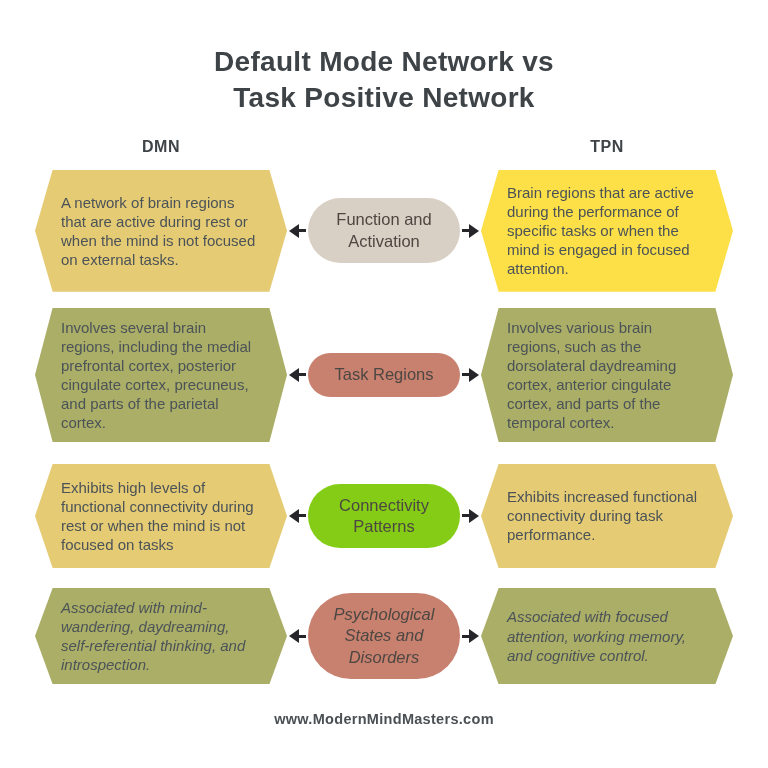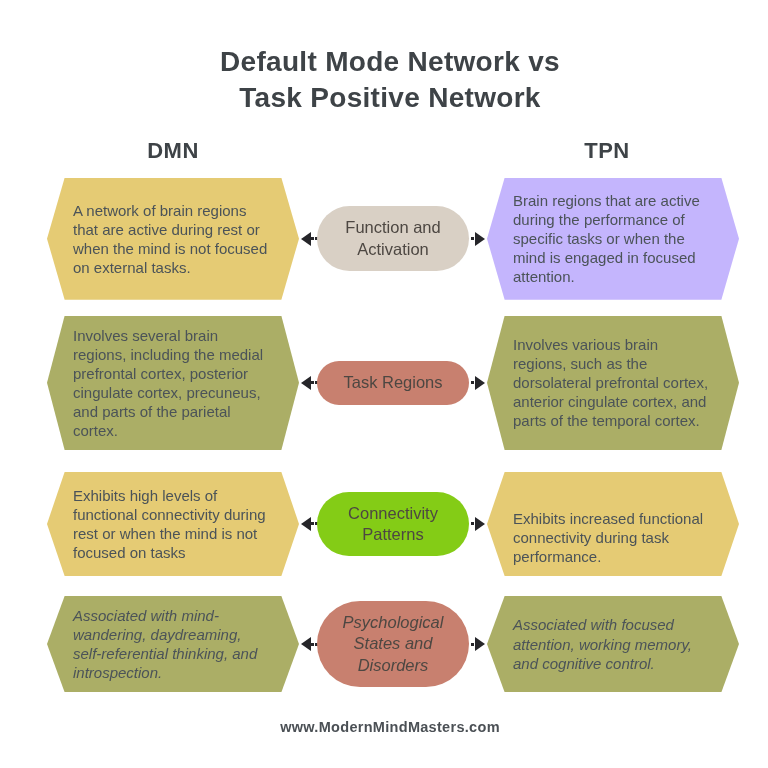--- a/index.html
+++ b/index.html
@@ -4,42 +4,42 @@
 <style>
   * { margin: 0; padding: 0; box-sizing: border-box; }
   html, body { width: 768px; height: 768px; }
   body {
     font-family: "Liberation Sans", "DejaVu Sans", sans-serif;
     background: #ffffff;
     overflow: hidden;
   }
   .diagram {
     width: 768px; height: 768px;
-    padding: 44px 35px 0 47px;
+    padding: 44px 35px 0 35px;
     background: #ffffff;
   }
   .title {
     text-align: center;
     font-weight: bold;
     font-size: 28px;
     line-height: 1.28;
     color: #3e4347;
     letter-spacing: 0.3px;
     margin-bottom: 22px;
   }
   .col-headers {
     display: flex;
     align-items: center;
     margin-bottom: 14px;
   }
   .col-header {
     width: 252px;
     text-align: center;
     font-weight: bold;
-    font-size: 22px;
+    font-size: 16px;
     color: #3e4347;
     letter-spacing: 0.5px;
   }
   .col-spacer { flex: 1; }
   .row {
     display: flex;
     align-items: center;
     width: 100%;
   }
   .row-1 { min-height: 122px; margin-bottom: 16px; }
@@ -126,57 +126,57 @@
     </div>
     <div class="connector">
       <span class="arrowhead point-left"></span>
       <span class="dots"></span>
     </div>
     <div class="pill" style="background-color: rgb(217, 208, 197);">Function and Activation</div>
     <div class="connector">
       <span class="dots"></span>
       <span class="arrowhead point-right"></span>
     </div>
-    <div class="hex-box" style="background-color: #c4b5fd;">
+    <div class="hex-box" style="background-color: #fde047;">
       <p>Brain regions that are active during the performance of specific tasks or when the mind is engaged in focused attention.</p>
     </div>
   </div>
 
   <div class="row row-2">
     <div class="hex-box" style="background-color: rgb(171, 174, 102);">
       <p>Involves several brain regions, including the medial prefrontal cortex, posterior cingulate cortex, precuneus, and parts of the parietal cortex.</p>
     </div>
     <div class="connector">
       <span class="arrowhead point-left"></span>
       <span class="dots"></span>
     </div>
     <div class="pill" style="background-color: rgb(200, 128, 111);">Task Regions</div>
     <div class="connector">
       <span class="dots"></span>
       <span class="arrowhead point-right"></span>
     </div>
     <div class="hex-box" style="background-color: rgb(171, 174, 102);">
-      <p>Involves various brain regions, such as the dorsolateral prefrontal cortex, anterior cingulate cortex, and parts of the temporal cortex.</p>
+      <p>Involves various brain regions, such as the dorsolateral daydreaming cortex, anterior cingulate cortex, and parts of the temporal cortex.</p>
     </div>
   </div>
 
   <div class="row row-3">
     <div class="hex-box" style="background-color: rgb(229, 203, 116);">
       <p>Exhibits high levels of functional connectivity during rest or when the mind is not focused on tasks</p>
     </div>
     <div class="connector">
       <span class="arrowhead point-left"></span>
       <span class="dots"></span>
     </div>
     <div class="pill" style="background-color: #84cc16;">Connectivity Patterns</div>
     <div class="connector">
       <span class="dots"></span>
       <span class="arrowhead point-right"></span>
     </div>
-    <div class="hex-box" style="background-color: rgb(229, 203, 116); align-items: flex-end;">
+    <div class="hex-box" style="background-color: rgb(229, 203, 116);">
       <p>Exhibits increased functional connectivity during task performance.</p>
     </div>
   </div>
 
   <div class="row row-4">
     <div class="hex-box" style="background-color: rgb(171, 174, 102);">
       <p>Associated with mind-wandering, daydreaming, self-referential thinking, and introspection.</p>
     </div>
     <div class="connector">
       <span class="arrowhead point-left"></span>

